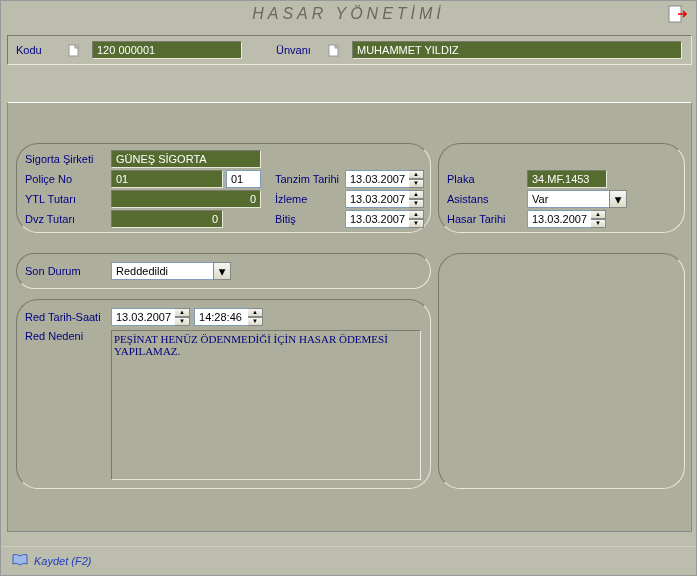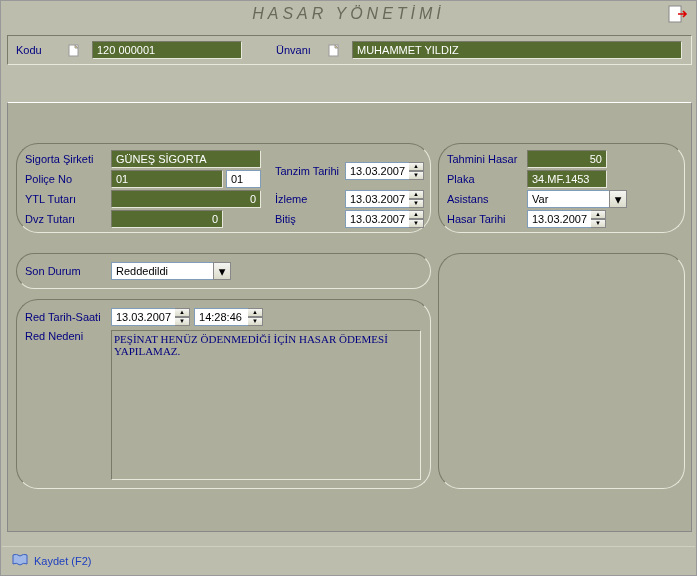--- a/index.html
+++ b/index.html
@@ -43,21 +43,21 @@
   .g5{position:absolute;left:430px;top:150px;width:247px;height:236px;}
   .row{position:absolute;display:flex;align-items:center;}
   .spinner{display:inline-flex;height:18px;}
   .spinner .body{background:#fff;color:#000;border:1px solid #7F9DB9;border-right:none;padding:1px 4px;font-size:11px;line-height:14px;min-width:62px;height:18px;}
   .spin-btns{display:flex;flex-direction:column;width:15px;height:18px;}
   .spin-btns button{flex:1;padding:0;margin:0;border:1px solid #888;border-left:none;background:linear-gradient(#f5f5f2,#dcdccc);font-size:6px;line-height:7px;display:flex;align-items:center;justify-content:center;}
   .combo{display:inline-flex;height:18px;min-width:100px;}
   .combo .body{flex:1;background:#fff;border:1px solid #7F9DB9;border-right:none;padding:1px 4px;font-size:11px;line-height:14px;height:18px;overflow:hidden;}
   .combo button{width:18px;height:18px;border:1px solid #888;background:linear-gradient(#f5f5f2,#dcdccc);padding:0;display:flex;align-items:center;justify-content:center;}
   textarea.memo{position:absolute;background:var(--panel);border:1px solid var(--border-light);border-top-color:var(--border-dark);border-left-color:var(--border-dark);resize:none;font-family:Tahoma;font-size:11px;color:#000080;padding:2px;outline:none;}
-  .footer{position:absolute;left:1px;right:1px;bottom:1px;height:28px;background:var(--bg);border-top:1px solid #d0d0c2;padding:4px 10px;display:flex;align-items:center;}
+  .footer{position:absolute;left:1px;right:1px;bottom:1px;height:28px;background:var(--bg);border-top:1px solid #d0d0c2;padding:4px 10px;display:flex;align-items:center;font-style:italic;}
   .footer .save-link{color:var(--link);display:inline-flex;align-items:center;gap:6px;}
 </style>
 </head>
 <body>
 
 <div class="window">
 
   <div class="titlebar">
     <span class="title-text">HASAR YÖNETİMİ</span>
     <span class="title-right-icon">
@@ -101,21 +101,21 @@
       <div class="row" style="left:8px;top:6px;">
         <span class="label" style="width:86px;">Sigorta Şirketi</span>
         <div class="field" style="width:150px;">GÜNEŞ SİGORTA</div>
       </div>
 
       <div class="row" style="left:8px;top:26px;">
         <span class="label" style="width:86px;">Poliçe No</span>
         <div class="field" style="width:112px;">01</div>
         <div class="wfield" style="width:35px;margin-left:3px;">01</div>
       </div>
-      <div class="row" style="left:258px;top:18px;">
+      <div class="row" style="left:258px;top:26px;">
         <span class="label" style="width:70px;">Tanzim Tarihi</span>
         <div class="spinner">
           <div class="body">13.03.2007</div>
           <div class="spin-btns">
               <button>▲</button>
               <button>▼</button>
             </div>
         </div>
       </div>
 
@@ -144,24 +144,20 @@
           <div class="body">13.03.2007</div>
           <div class="spin-btns">
               <button>▲</button>
               <button>▼</button>
             </div>
         </div>
       </div>
     </div>
 
     <div class="g2 sunken group-panel">
-      <div class="row" style="left:8px;top:6px;">
-        <span class="label" style="width:80px;">Tahmini Hasar</span>
-        <div class="field right" style="width:80px;">50</div>
-      </div>
       <div class="row" style="left:8px;top:26px;">
         <span class="label" style="width:80px;">Plaka</span>
         <div class="field" style="width:80px;">34.MF.1453</div>
       </div>
       <div class="row" style="left:8px;top:46px;">
         <span class="label" style="width:80px;">Asistans</span>
         <div class="combo" style="width:80px;">
           <div class="body">Var</div>
           <button>▾</button>
         </div>

